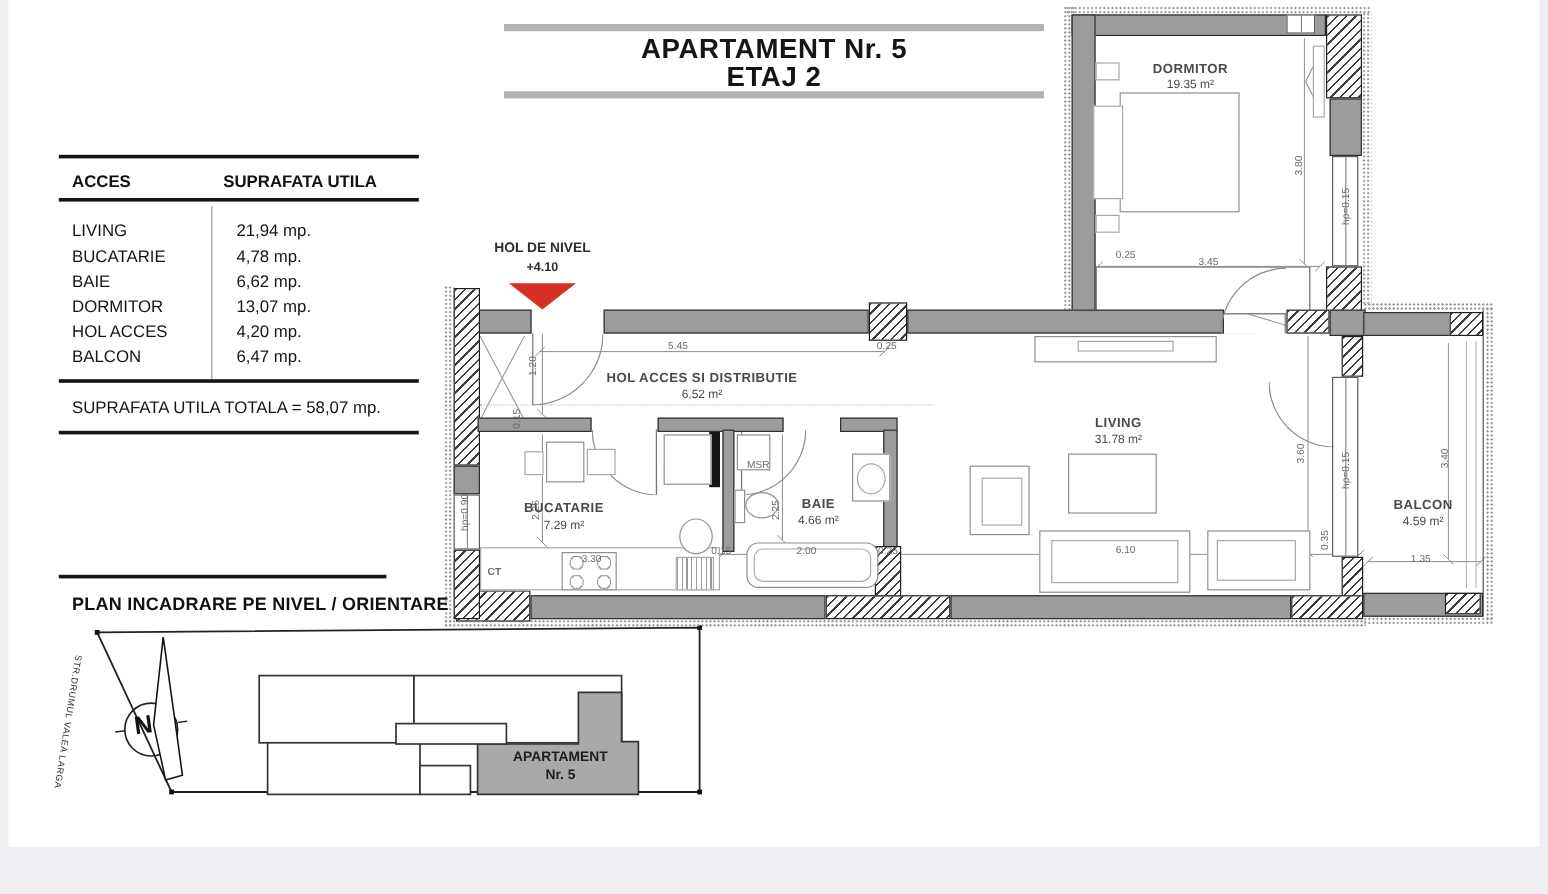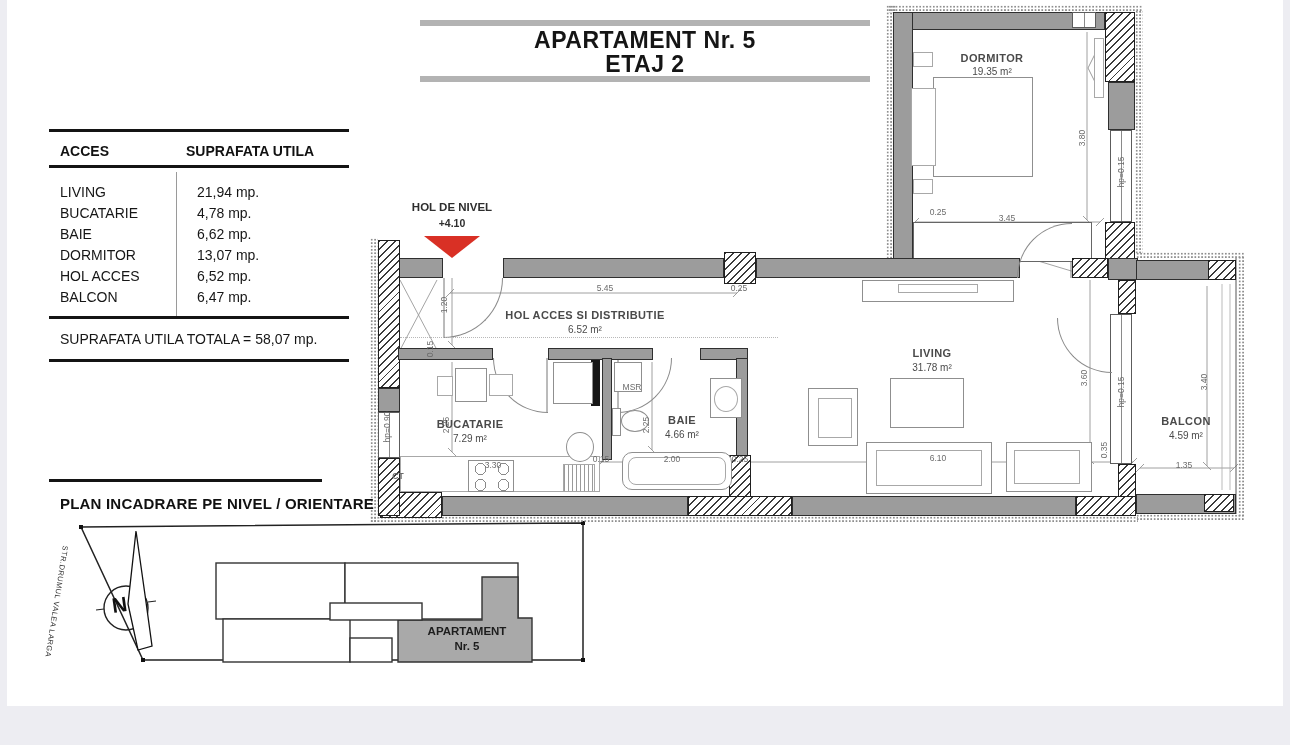--- a/index.html
+++ b/index.html
@@ -75,21 +75,21 @@
     <div class="trow">
       <span class="c1">BAIE</span>
       <span class="c2">6,62 mp.</span>
     </div>
     <div class="trow">
       <span class="c1">DORMITOR</span>
       <span class="c2">13,07 mp.</span>
     </div>
     <div class="trow">
       <span class="c1">HOL ACCES</span>
-      <span class="c2">6,52 mp.</span>
+      <span class="c2">4,20 mp.</span>
     </div>
     <div class="trow">
       <span class="c1">BALCON</span>
       <span class="c2">6,47 mp.</span>
     </div>
   </div>
 <div class="blk-line" style="left:49px;top:316px;width:300px;height:3px"></div>
 <div class="total" style="left:60px;top:331px">SUPRAFATA UTILA TOTALA = 58,07 mp.</div>
 <div class="blk-line" style="left:49px;top:359px;width:300px;height:3px"></div>
 
@@ -237,26 +237,26 @@
 <div class="room-area" style="left:682px;top:434px">4.66 m²</div>
 <div class="room-name" style="left:1186px;top:421px">BALCON</div>
 <div class="room-area" style="left:1186px;top:435px">4.59 m²</div>
 
 <div id="dims">
     <span class="dim" style="left: 938px; top: 212px;">0.25</span>
     <span class="dim" style="left: 1007px; top: 218px;">3.45</span>
     <span class="dim r" style="left: 1082px; top: 138px;">3.80</span>
     <span class="dim r" style="left: 1121px; top: 172px;">hp=0.15</span>
     <span class="dim" style="left: 739px; top: 288px;">0.25</span>
-    <span class="dim" style="left: 565px; top: 288px; margin-left: 40px;">5.45</span>
+    <span class="dim" style="left: 565px; top: 288px;">5.45</span>
     <span class="dim r" style="left: 444px; top: 305px;">1.20</span>
     <span class="dim r" style="left: 430px; top: 349px;">0.15</span>
     <span class="dim r" style="left: 446px; top: 425px;">2.25</span>
     <span class="dim" style="left: 493px; top: 465px;">3.30</span>
-    <span class="dim" style="left: 398px; top: 476px; font-weight: bold;">CT</span>
+    <span class="dim" style="left: 412px; top: 476px; font-weight: bold;">CT</span>
     <span class="dim" style="left: 632px; top: 387px;">MSR</span>
     <span class="dim r" style="left: 646px; top: 425px;">2.25</span>
     <span class="dim" style="left: 601px; top: 459px;">0.15</span>
     <span class="dim" style="left: 672px; top: 459px;">2.00</span>
     <span class="dim" style="left: 740px; top: 459px;">0.25</span>
     <span class="dim" style="left: 938px; top: 458px;">6.10</span>
     <span class="dim r" style="left: 1084px; top: 378px;">3.60</span>
     <span class="dim r" style="left: 1121px; top: 392px;">hp=0.15</span>
     <span class="dim r" style="left: 1104px; top: 450px;">0.35</span>
     <span class="dim r" style="left: 1204px; top: 382px;">3.40</span>

